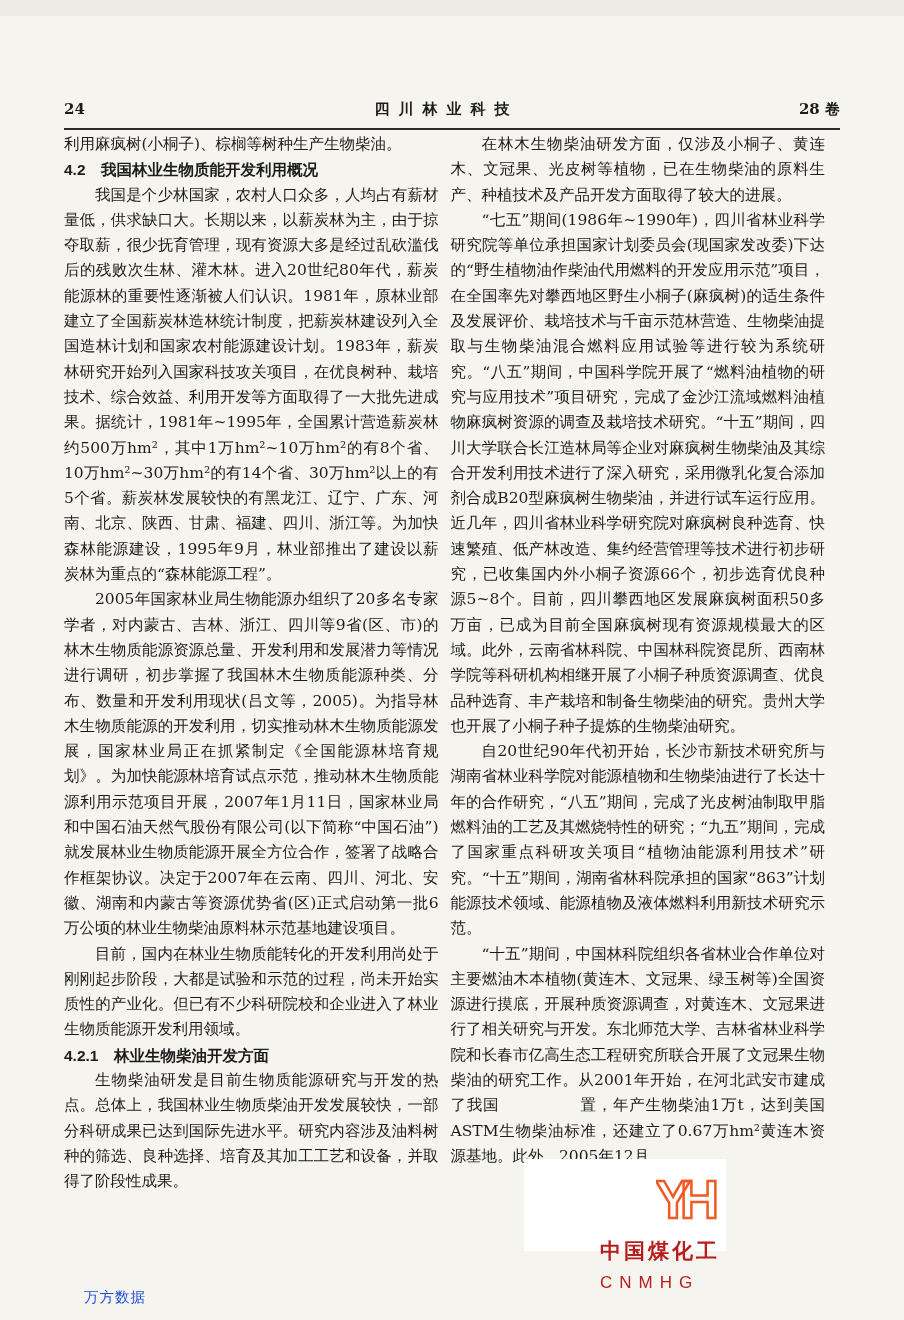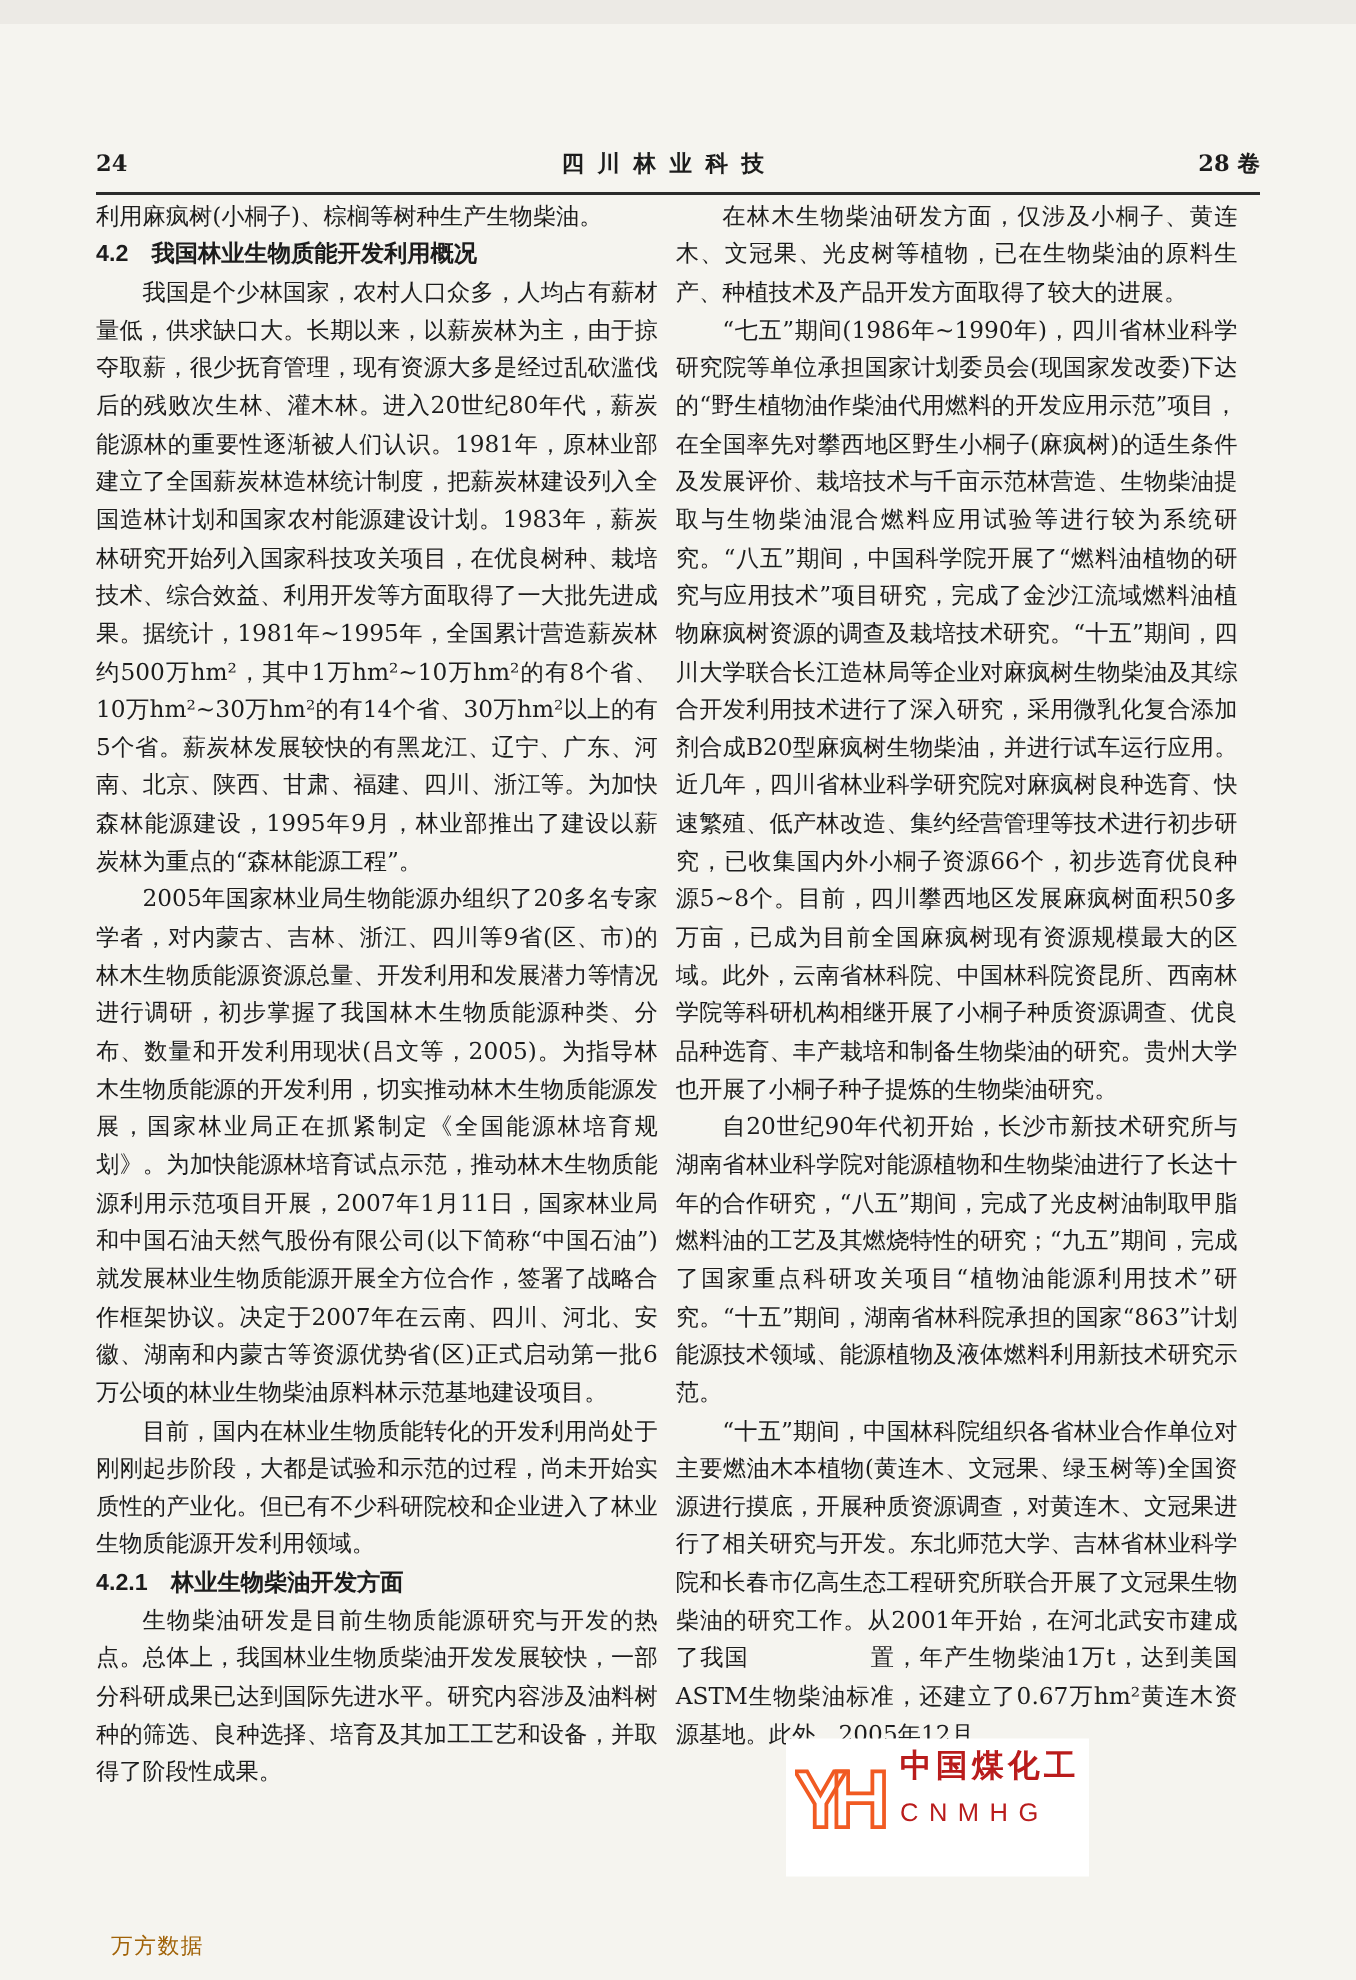--- a/index.html
+++ b/index.html
@@ -38,39 +38,39 @@
   .col p.no-indent { text-indent: 0; }
   .col p.heading {
     text-indent: 0; font-weight: bold;
     font-family: "Liberation Sans", "DejaVu Sans", sans-serif;
   }
   
   .watermark {
     position: absolute; left: 524px; top: 1143px;
     width: 202px; height: 92px;
     background: #ffffff;
-    display: flex; align-items: flex-start; gap: 6px;
-    padding: 4px 6px; box-sizing: border-box;
+    display: flex; align-items: flex-end; gap: 6px;
+    padding: 4px 6px; box-sizing: border-box; flex-direction: column;
   }
   .wm-logo { flex: 0 0 auto; }
   .wm-lines { display: flex; flex-direction: column; justify-content: center; }
   .wm-cn {
     font-family: "Liberation Sans", "DejaVu Sans", sans-serif;
     font-size: 21px; font-weight: bold; color: #b91c1c; letter-spacing: 3px;
     white-space: nowrap;
   }
   .wm-en {
     font-family: "Liberation Sans", "DejaVu Sans", sans-serif;
     font-size: 17px; color: #b91c1c; letter-spacing: 7px; margin-top: 8px;
     white-space: nowrap;
   }
   
   .footer-mark {
-    position: absolute; left: 74px; top: 1272px;
-    font-size: 14.5px; color: #a16207; letter-spacing: 1px;
+    position: absolute; left: 84px; top: 1272px;
+    font-size: 14.5px; color: #1d4ed8; letter-spacing: 1px;
   }
 </style>
 </head>
 <body>
 
 <div class="page">
 
   <header class="header">
     <span class="pageno">24</span>
     <span class="journal">四川林业科技</span>

